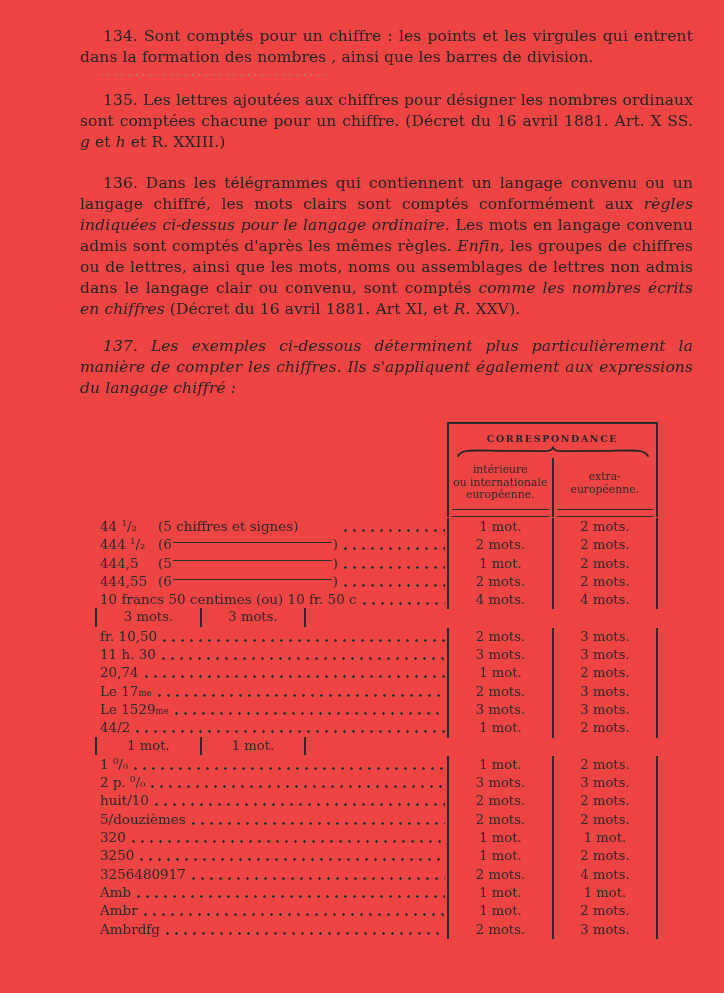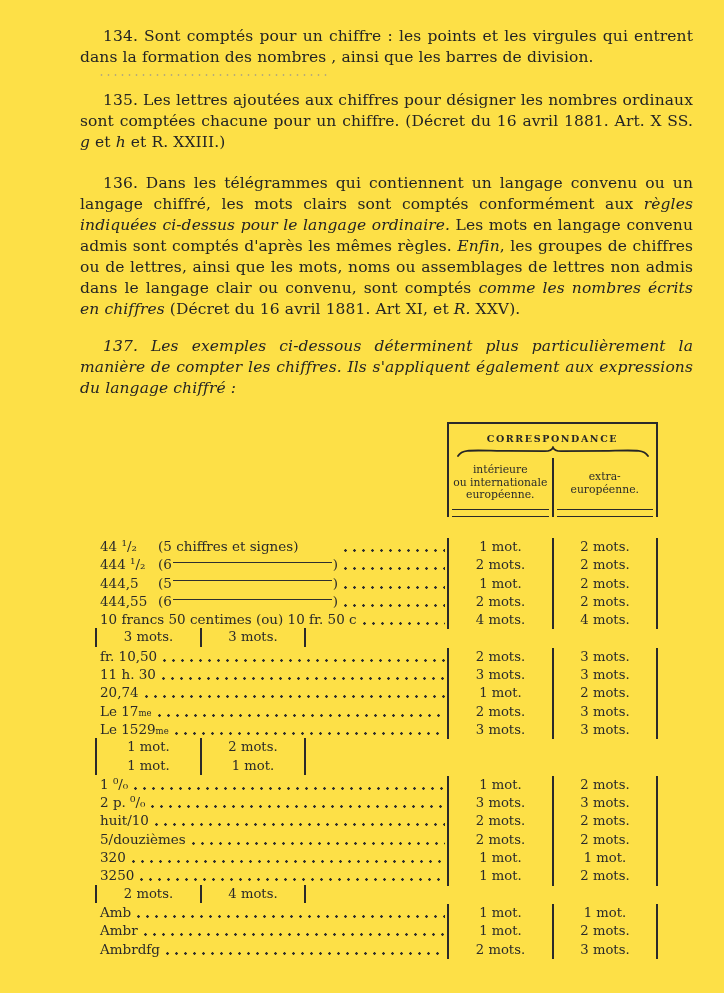--- a/index.html
+++ b/index.html
@@ -1,19 +1,19 @@
 <!DOCTYPE html>
 <html><head>
 <meta charset="utf-8">
 <style>
   html,body{margin:0;padding:0;background:#e9e7e2;}
   .page{
     position:relative;
     width:724px;height:993px;
-    background:#fde047;
+    background:#ef4444;
     color:#222;
     font-family:"DejaVu Serif","Liberation Serif",serif;
     overflow:hidden;
     box-sizing:border-box;
     padding:26px 31px 0 80px;
   }
   
   .para{
     font-size:15.5px;
     line-height:21px;
@@ -63,21 +63,21 @@
     padding-top:6px;
   }
   .hcell2{border-left:2px solid #2a2a2a;}
   .hlines{color:#2b2b2b;}
   .drule{
     height:6px;
     border-top:1.7px solid #2a2a2a;
     border-bottom:1.7px solid #2a2a2a;
     margin:3px 3px 0 3px;
   }
-  .trows{width:563px;margin-top:20px;}
+  .trows{width:563px;}
   .trow{
     display:flex;
     height:18.3px;
     align-items:baseline;
     line-height:18.3px;
   }
   .lblzone{
     box-sizing:border-box;
     width:352px;
     display:flex;
@@ -268,20 +268,24 @@
         <div class="lblzone">
             <span>Le 1529</span>
             <sup class="osup">me</sup>
             <span class="leaders"></span>
           </div>
         <div class="cell c1"><span>3 mots.</span></div>
         <div class="cell c2"><span>3 mots.</span></div>
       </div>
 
       <div class="trow">
+        <div class="lblzone">
+            <span>44/2</span>
+            <span class="leaders"></span>
+          </div>
         <div class="cell c1"><span>1 mot.</span></div>
         <div class="cell c2"><span>2 mots.</span></div>
       </div>
 
       <div class="trow">
         <div class="cell c1"><span>1 mot.</span></div>
         <div class="cell c2"><span>1 mot.</span></div>
       </div>
 
       <div class="trow">
@@ -332,20 +336,24 @@
       <div class="trow">
         <div class="lblzone">
             <span>3250</span>
             <span class="leaders"></span>
           </div>
         <div class="cell c1"><span>1 mot.</span></div>
         <div class="cell c2"><span>2 mots.</span></div>
       </div>
 
       <div class="trow">
+        <div class="lblzone">
+            <span>3256480917</span>
+            <span class="leaders"></span>
+          </div>
         <div class="cell c1"><span>2 mots.</span></div>
         <div class="cell c2"><span>4 mots.</span></div>
       </div>
 
       <div class="trow">
         <div class="lblzone">
             <span>Amb</span>
             <span class="leaders"></span>
           </div>
         <div class="cell c1"><span>1 mot.</span></div>

